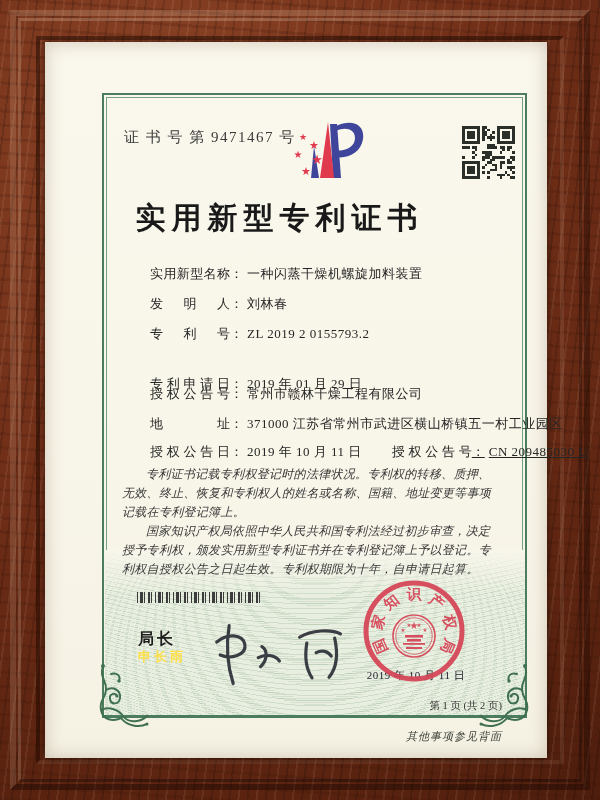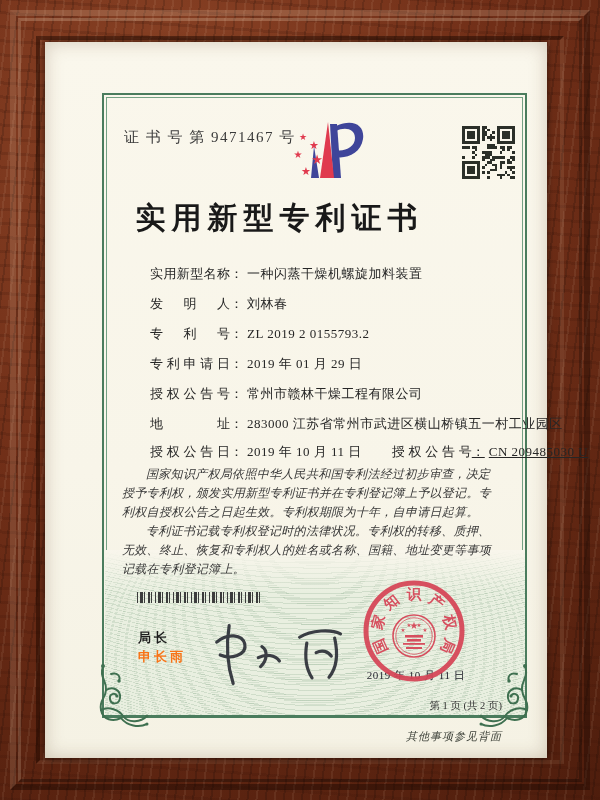--- a/index.html
+++ b/index.html
@@ -62,24 +62,24 @@
   .paras p{margin:0;text-indent:2em;letter-spacing:.3px;}
 
   .barcode{left:137px;top:592px;width:124px;height:11px;
     background:repeating-linear-gradient(90deg,
       #3c3c3c 0 1px, rgba(0,0,0,0) 1px 3px,
       #3c3c3c 3px 6px, rgba(0,0,0,0) 6px 7px,
       #3c3c3c 7px 8px, rgba(0,0,0,0) 8px 11px,
       #3c3c3c 11px 13px, rgba(0,0,0,0) 13px 14px,
       #3c3c3c 14px 15px, rgba(0,0,0,0) 15px 18px);}
 
-  .signer-title{left:138px;top:629px;font-size:13px;font-weight:600;letter-spacing:3px;
+  .signer-title{left:138px;top:629px;font-size:16px;font-weight:600;letter-spacing:3px;
       color:#1e1e1e;font-family:"Liberation Sans","DejaVu Sans",sans-serif;}
   .signer-name{left:138px;top:648px;font-size:13px;font-weight:600;letter-spacing:3px;
-      color:#f97316;font-family:"Liberation Sans","DejaVu Sans",sans-serif;}
+      color:#fde047;font-family:"Liberation Sans","DejaVu Sans",sans-serif;}
   .signature{left:208px;top:612px;width:140px;height:74px;transform:rotate(-2deg);}
 
   .seal-date{left:360px;top:668px;width:112px;text-align:center;font-size:11px;
       color:#23232e;letter-spacing:.5px;z-index:4;}
   .seal{left:360px;top:577px;width:108px;height:108px;z-index:5;opacity:.93;}
   .seal text{font-weight:700;}
 
   .page-num{left:102px;top:699px;width:400px;text-align:right;font-size:10.5px;color:#353535;}
   .back-note{left:102px;top:729px;width:400px;text-align:right;font-size:11px;
       font-style:italic;color:#3c4038;letter-spacing:1px;}
@@ -262,36 +262,36 @@
 
   <div class="frow z2" style="top:265px">
     <span class="flabel">实用新型名称</span><span class="fcolon">：</span><span class="fval">一种闪蒸干燥机螺旋加料装置</span>
   </div>
   <div class="frow z2" style="top:295px">
     <span class="flabel">发明人</span><span class="fcolon">：</span><span class="fval">刘林春</span>
   </div>
   <div class="frow z2" style="top:325px">
     <span class="flabel">专利号</span><span class="fcolon">：</span><span class="fval">ZL 2019 2 0155793.2</span>
   </div>
-  <div class="frow z2" style="top:355px">
+  <div class="frow z2" style="top:375px">
     <span class="flabel">专利申请日</span><span class="fcolon">：</span><span class="fval">2019 年 01 月 29 日</span>
   </div>
   <div class="frow z2" style="top:385px">
     <span class="flabel">授权公告号</span><span class="fcolon">：</span><span class="fval">常州市赣林干燥工程有限公司</span>
   </div>
   <div class="frow z2" style="top:415px">
-    <span class="flabel">地址</span><span class="fcolon">：</span><span class="fval">283000 江苏省常州市武进区横山桥镇五一村工业园区</span>
+    <span class="flabel">地址</span><span class="fcolon">：</span><span class="fval">371000 江苏省常州市武进区横山桥镇五一村工业园区</span>
   </div>
   <div class="frow z2" style="top:443px">
     <span class="flabel">授权公告日</span><span class="fcolon">：</span><span class="fval">2019 年 10 月 11 日</span><span class="frow2"><span class="flabel">授权公告号</span><span class="fcolon">：</span><span class="fval">CN 209485030 U</span></span>
   </div>
 
   <div class="abs paras z2">
+    <p>专利证书记载专利权登记时的法律状况。专利权的转移、质押、无效、终止、恢复和专利权人的姓名或名称、国籍、地址变更等事项记载在专利登记簿上。</p>
     <p>国家知识产权局依照中华人民共和国专利法经过初步审查，决定授予专利权，颁发实用新型专利证书并在专利登记簿上予以登记。专利权自授权公告之日起生效。专利权期限为十年，自申请日起算。</p>
-    <p>专利证书记载专利权登记时的法律状况。专利权的转移、质押、无效、终止、恢复和专利权人的姓名或名称、国籍、地址变更等事项记载在专利登记簿上。</p>
   </div>
 
   <div class="abs barcode z2"></div>
 
   <div class="abs signer-title z2">局长</div>
   <div class="abs signer-name z2">申长雨</div>
 
   <svg class="abs signature z3" viewBox="0 0 140 74">
     <g fill="none" stroke="#23262f" stroke-width="3.2" stroke-linecap="round" opacity=".88">
       <path d="M22,12 C18,32 19,52 24,70"></path>

